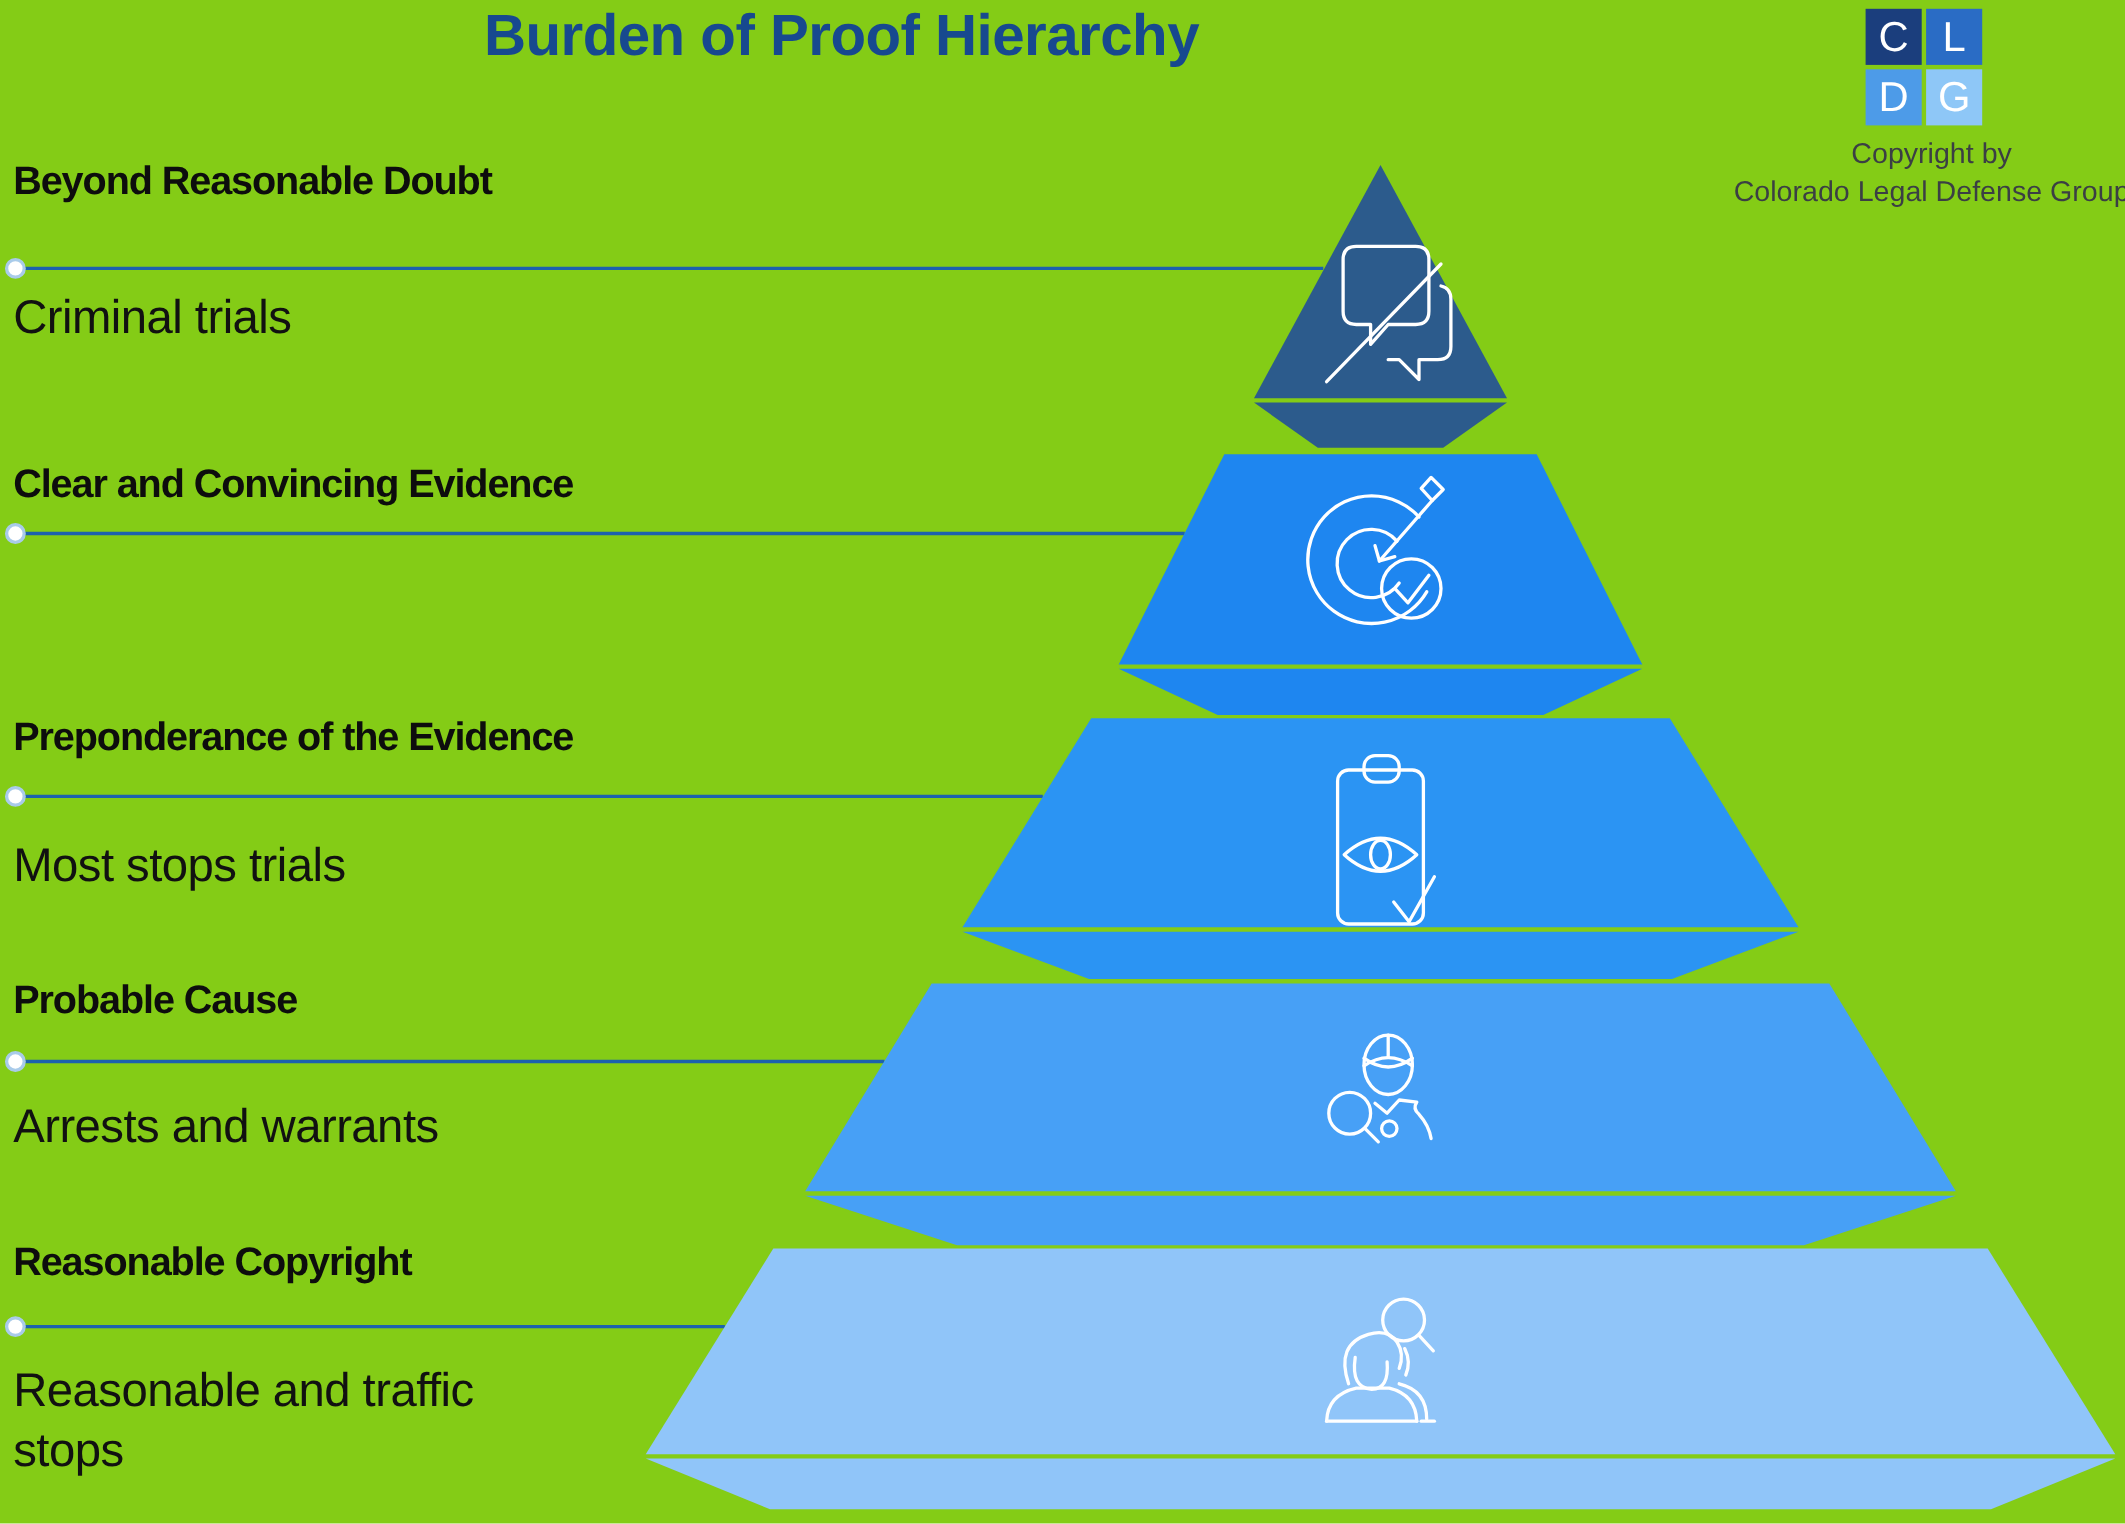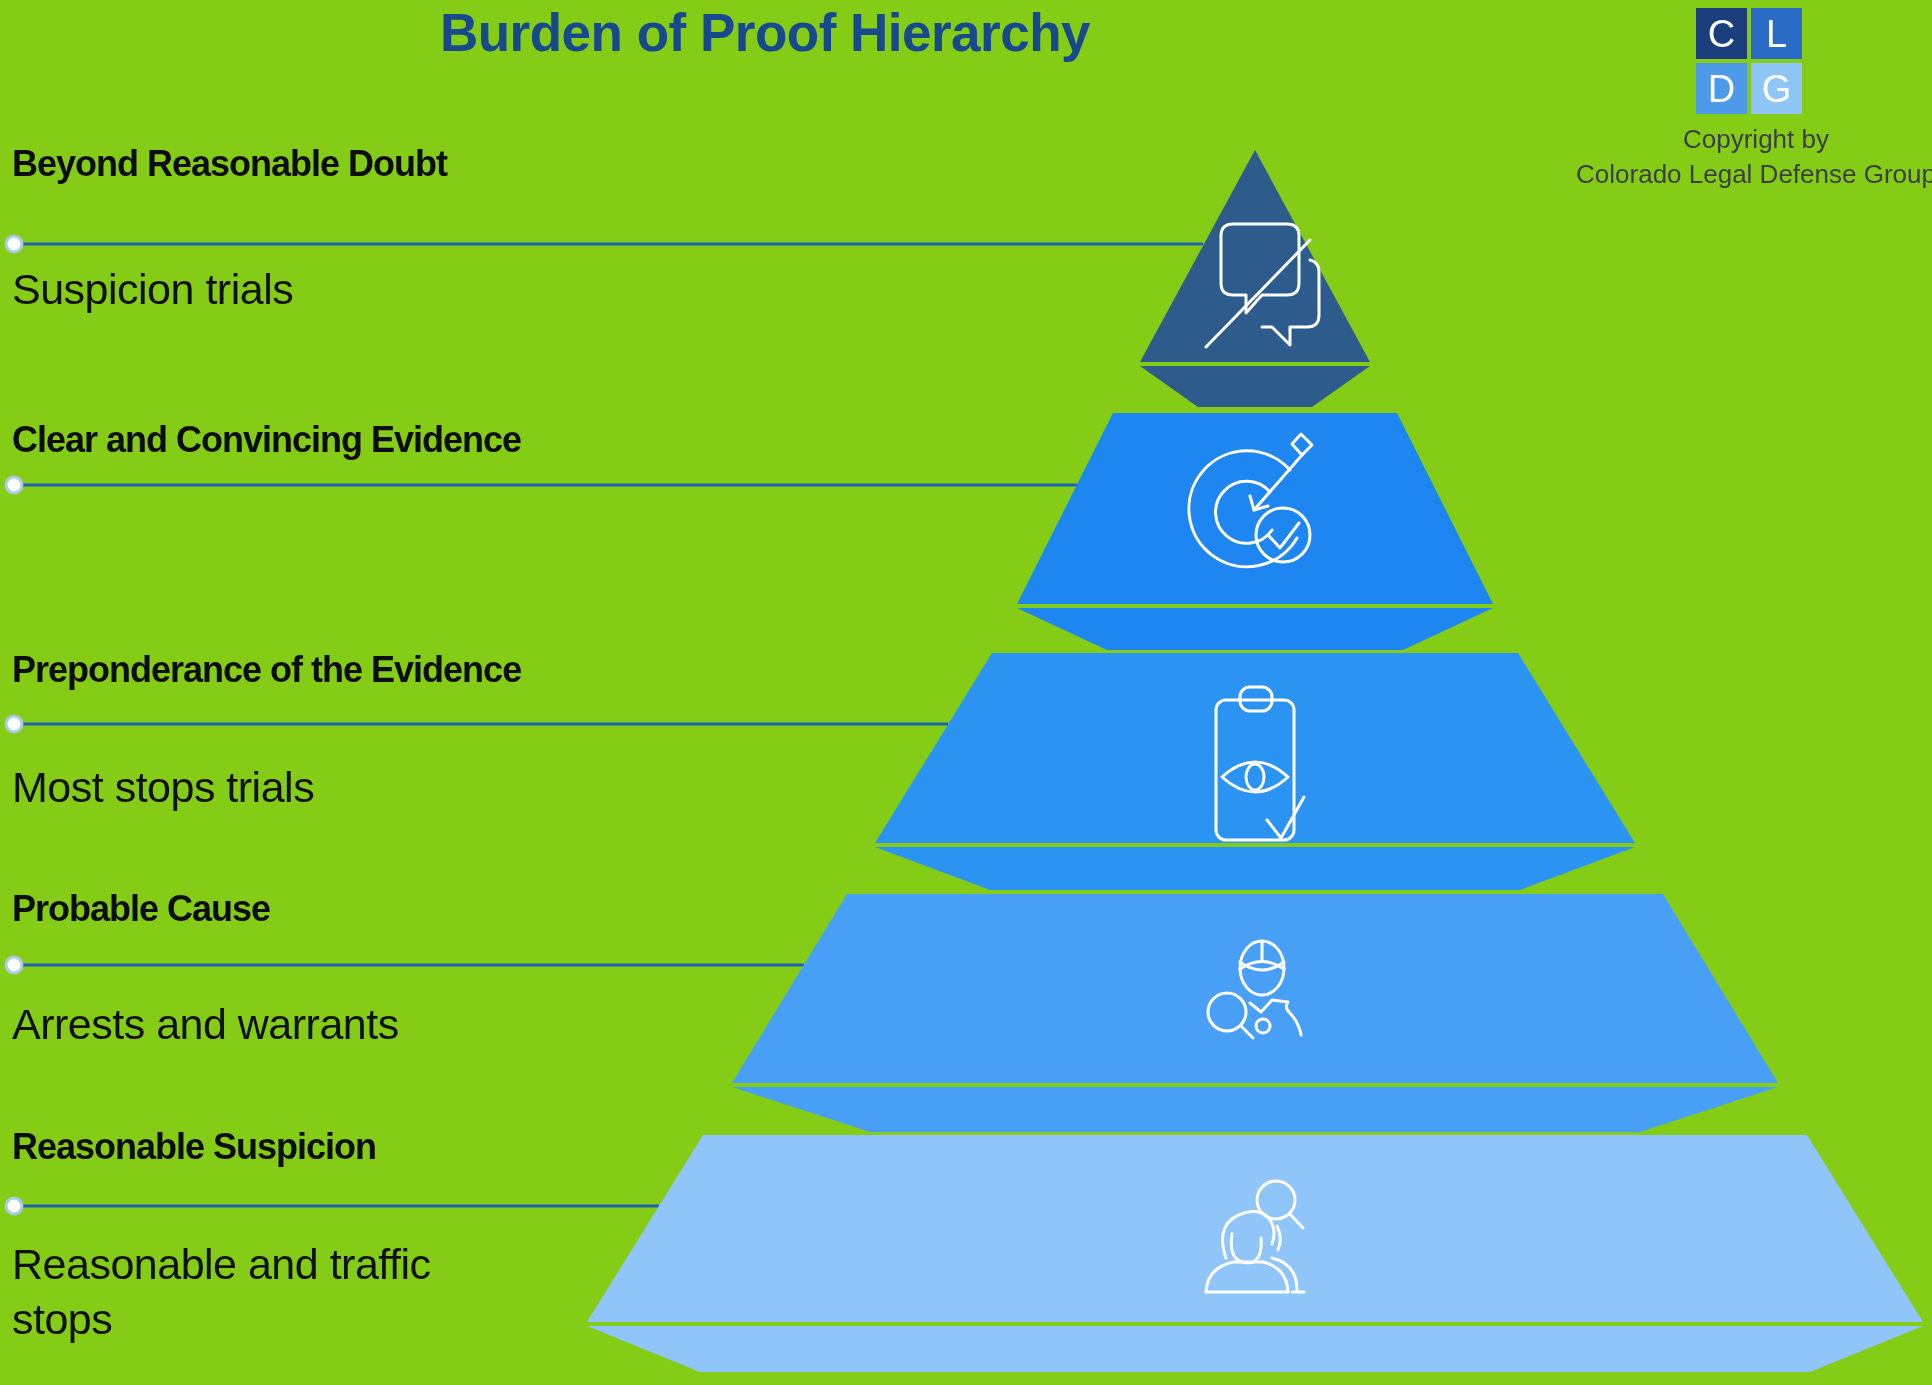--- a/index.html
+++ b/index.html
@@ -139,26 +139,26 @@
         <path d="M1206 1292 Q1207 1268 1233 1262 H1263 Q1287 1268 1288 1292"></path>
         <line x1="1206" y1="1292" x2="1288" y2="1292"></line>
         <path d="M1277 1226 Q1283 1238 1278 1250"></path>
         <path d="M1272 1258 Q1297 1264 1297 1290"></path>
         <line x1="1292" y1="1292" x2="1304" y2="1292"></line>
       </g>
     </g>
   </svg>
 
   <div class="lvl-heading" style="top: 143px; color: rgb(13, 13, 13);">Beyond Reasonable Doubt</div>
-  <div class="lvl-desc" style="top: 262px; color: rgb(17, 17, 17);">Suspicion trials</div>
+  <div class="lvl-desc" style="top: 262px; color: rgb(17, 17, 17);">Criminal trials</div>
 
   <div class="lvl-heading" style="top: 419px; color: rgb(13, 13, 13);">Clear and Convincing Evidence</div>
 
   <div class="lvl-heading" style="top: 649px; color: rgb(13, 13, 13);">Preponderance of the Evidence</div>
   <div class="lvl-desc" style="top: 760px; color: rgb(17, 17, 17);">Most stops trials</div>
 
   <div class="lvl-heading" style="top: 888px; color: rgb(13, 13, 13);">Probable Cause</div>
   <div class="lvl-desc" style="top: 997px; color: rgb(17, 17, 17);">Arrests and warrants</div>
 
-  <div class="lvl-heading" style="top: 1126px; color: rgb(13, 13, 13);">Reasonable Suspicion</div>
+  <div class="lvl-heading" style="top: 1126px; color: rgb(13, 13, 13);">Reasonable Copyright</div>
   <div class="lvl-desc wrap" style="top: 1237px; color: rgb(17, 17, 17);">Reasonable and traffic stops</div>
 
 </div>
 
 </body></html>

